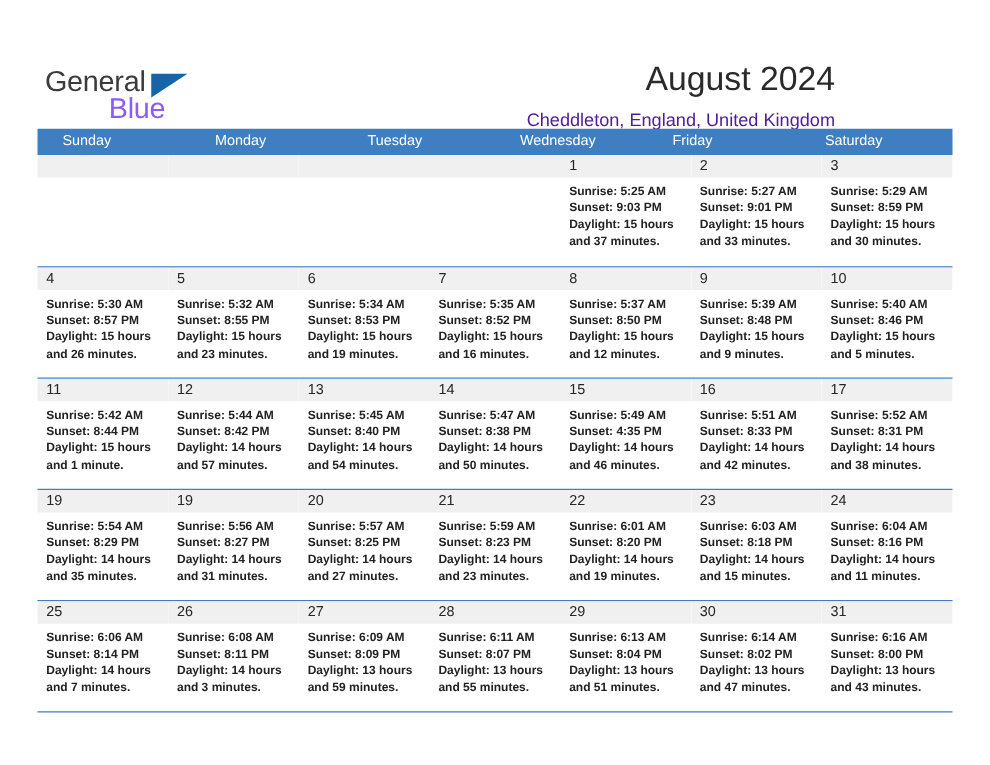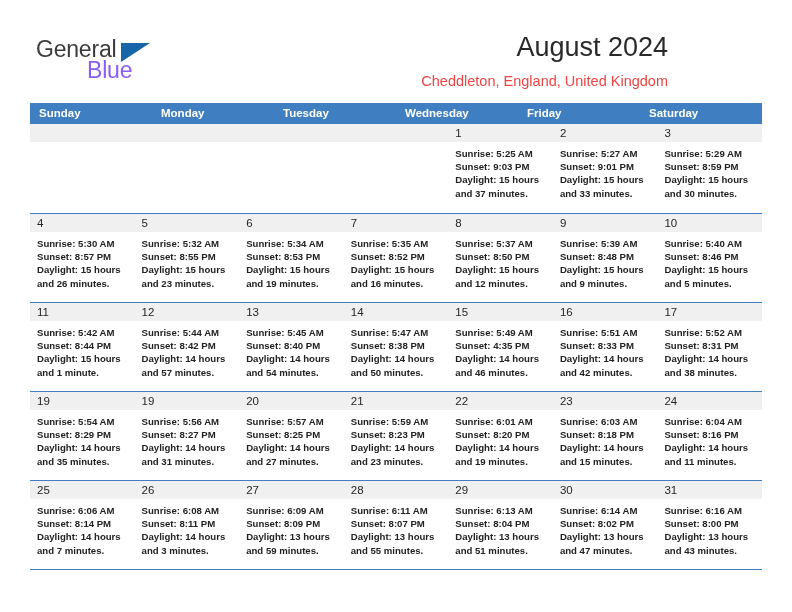--- a/index.html
+++ b/index.html
@@ -17,21 +17,21 @@
   .page {
     position: relative;
     width: 792px;
     height: 612px;
     box-sizing: border-box;
   }
 
   
   .header {
     position: absolute;
-    left: 0; top: 0;
+    left: 0; top: 16px;
     width: 704px;
     height: 100px;
   }
   .brand {
     position: absolute;
     left: 36px;
     top: 36px;
     width: 200px;
     height: 50px;
   }
@@ -68,21 +68,21 @@
     text-align: right;
   }
   .cal-title {
     font-size: 27px;
     color: #2a2a2a;
     line-height: 34px;
     white-space: nowrap;
   }
   .cal-subtitle {
     font-size: 14.5px;
-    color: #ef4444;
+    color: #4c1d95;
     line-height: 22px;
     margin-top: 6px;
     white-space: nowrap;
   }
 
   
   .calendar {
     position: absolute;
     left: 30px;
     top: 103px;
@@ -91,25 +91,24 @@
   .dow-row {
     display: flex;
     background: #3f7fc1;
     height: 21px;
   }
   .dow {
     flex: 1 1 0;
     color: #ffffff;
     font-size: 11.5px;
     line-height: 21px;
-    padding-left: 9px;
+    padding-left: 20px;
     box-sizing: border-box;
     white-space: nowrap;
     overflow: hidden;
-    font-weight: bold;
   }
   .week {
     display: flex;
     border-top: 1px solid #3f7fc1;
     height: 89px;
     box-sizing: border-box;
   }
   .week.first { border-top: none; }
   .cell {
     flex: 1 1 0;

